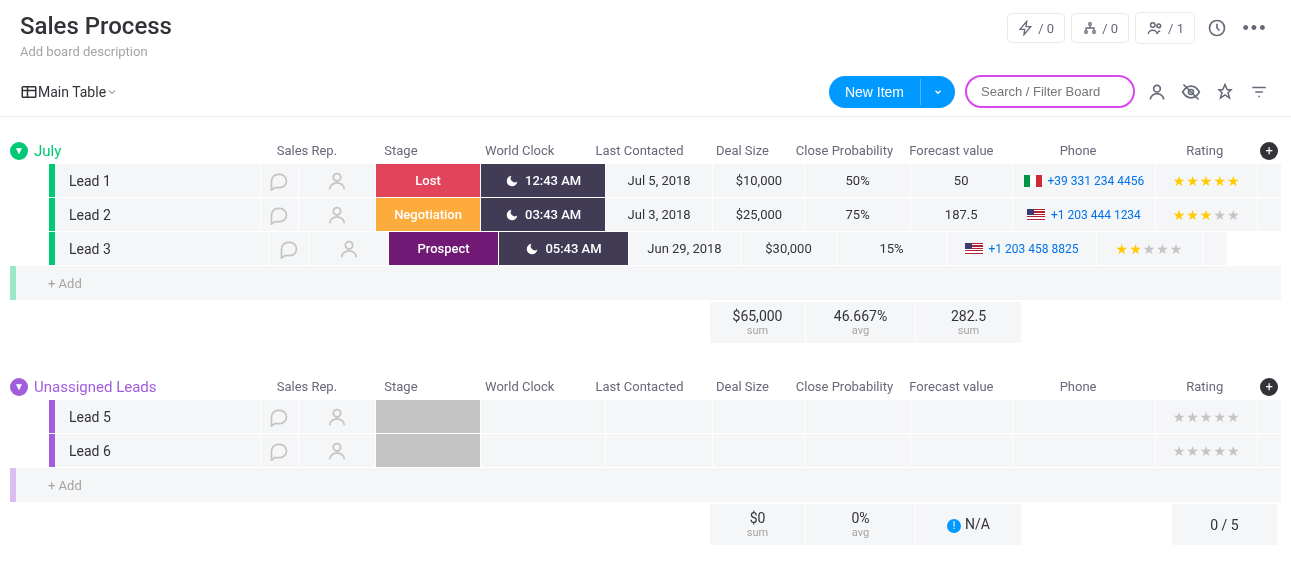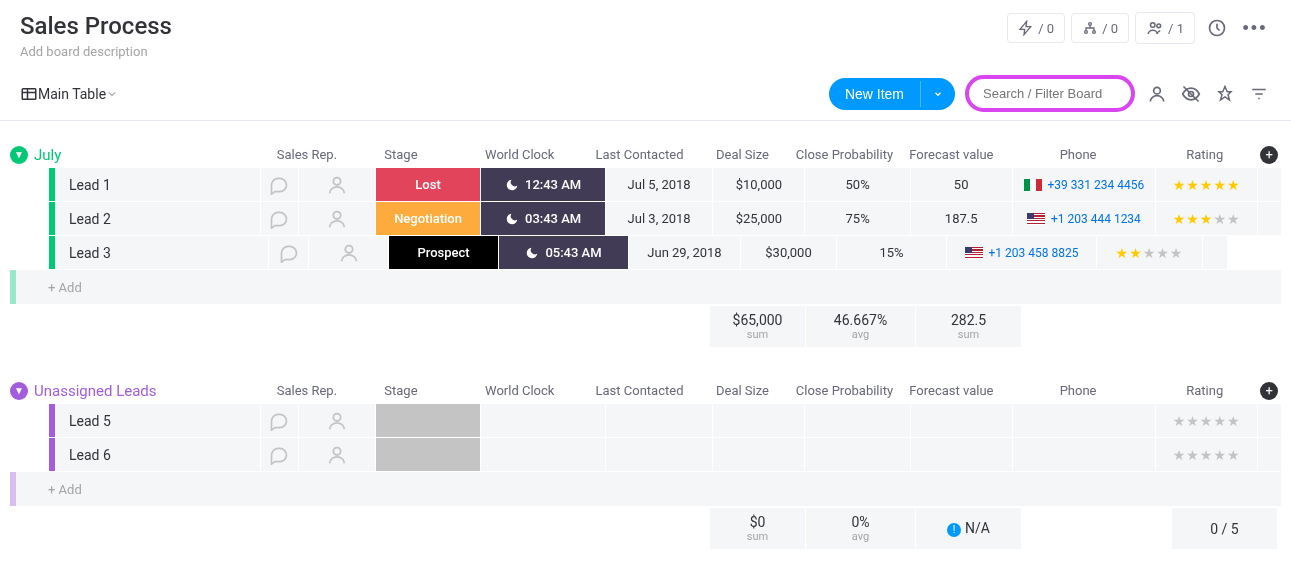--- a/index.html
+++ b/index.html
@@ -13,21 +13,21 @@
 .icon-btn { width: 32px; height: 32px; display: flex; align-items: center; justify-content: center; border: none; background: transparent; cursor: pointer; color: #676879; }
 .dots { font-size: 18px; letter-spacing: 2px; }
 
 .toolbar { padding: 8px 20px; display: flex; justify-content: space-between; align-items: center; border-bottom: 1px solid #e6e9ef; }
 .toolbar-left { display: flex; align-items: center; gap: 8px; }
 .view-btn { display: flex; align-items: center; color: #323338; font-size: 14px; cursor: pointer; }
 .toolbar-right { display: flex; align-items: center; gap: 10px; }
 .new-item-btn { background: #0099ff; color: #fff; border: none; border-radius: 20px; display: flex; align-items: center; font-size: 14px; font-weight: 500; cursor: pointer; overflow: hidden; }
 .new-item-btn .label { padding: 8px 16px; }
 .new-item-btn .caret { padding: 8px 12px; border-left: 1px solid rgba(255,255,255,0.3); }
-.search-input { border: 4px solid #d946ef; border-radius: 20px; padding: 7px 14px; font-size: 13px; width: 170px; color: #676879; outline: none; }
+.search-input { border: 2px solid #d946ef; border-radius: 20px; padding: 7px 14px; font-size: 13px; width: 170px; color: #676879; outline: none; }
 .tool-icon { width: 24px; height: 24px; display: flex; align-items: center; justify-content: center; color: #676879; cursor: pointer; }
 
 .board { padding: 20px 10px 20px 10px; }
 .group { margin-bottom: 30px; }
 .group-toggle { width: 18px; height: 18px; border-radius: 50%; display: flex; align-items: center; justify-content: center; color: #fff; margin-right: 6px; cursor: pointer; font-size: 10px; }
 .group-title { font-size: 15px; font-weight: 400; }
 .columns-row { display: flex; align-items: center; }
 .group-name-cell { width: 260px; display: flex; align-items: center; padding-left: 0; }
 .col-head { text-align: center; font-size: 13px; color: #676879; padding: 6px 2px; }
 .col-salesrep { width: 80px; }
@@ -276,21 +276,21 @@
           <svg width="20" height="20" viewBox="0 0 24 24" fill="none" stroke="#c4c4c4" stroke-width="2">
             <path d="M21 12a8 8 0 01-8 8H7l-4 3V12a8 8 0 018-8h2a8 8 0 018 8z"></path>
           </svg>
         </div>
         <div class="cell cell-salesrep">
           <svg width="22" height="22" viewBox="0 0 24 24" fill="none" stroke="#c4c4c4" stroke-width="2">
             <circle cx="12" cy="8" r="4"></circle>
             <path d="M4 21c0-4 4-7 8-7s8 3 8 7"></path>
           </svg>
         </div>
-        <div class="cell cell-stage" style="background:#000000">Prospect</div>
+        <div class="cell cell-stage" style="background:#701a75">Prospect</div>
         <div class="cell cell-clock">
           <svg width="14" height="14" viewBox="0 0 24 24" fill="#fff">
             <path d="M21 12.79A9 9 0 1111.21 3 7 7 0 0021 12.79z"></path>
           </svg>
           <span>05:43 AM</span>
         </div>
         <div class="cell cell-contact">Jun 29, 2018</div>
         <div class="cell cell-deal">$30,000</div>
         <div class="cell cell-prob">15%</div>
         <div class="cell cell-phone">

